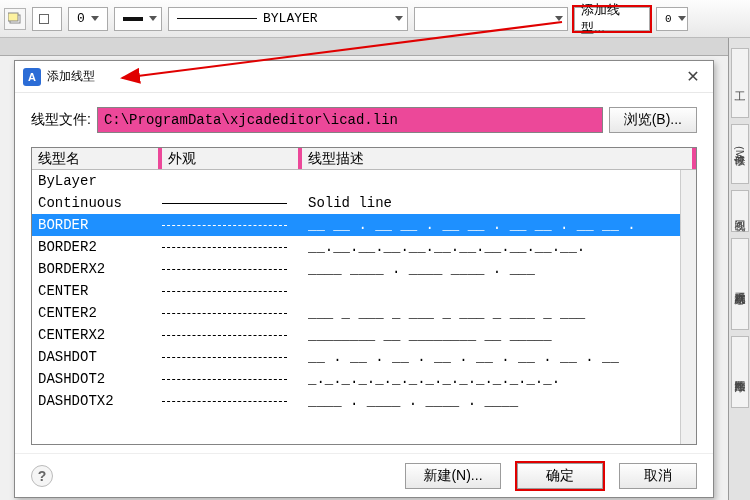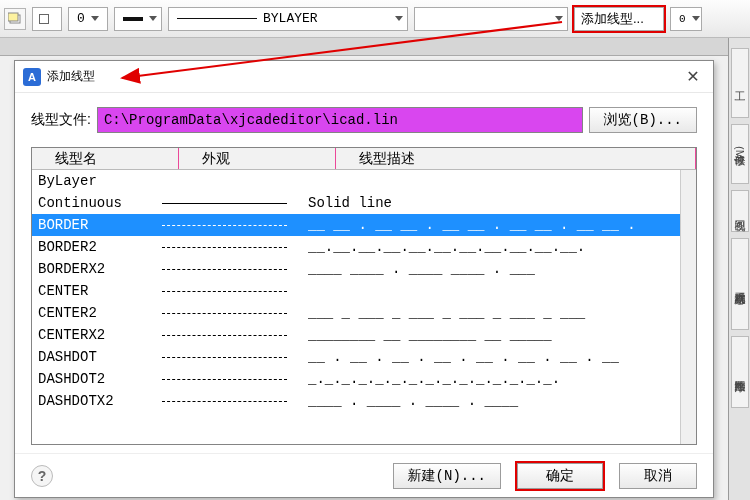--- a/index.html
+++ b/index.html
@@ -113,30 +113,30 @@
     display: flex; align-items: center; justify-content: center;
     font-size: 16px; color: #444;
     cursor: default;
   }
 
   .dlg-body { flex: 1; padding: 14px 16px 8px 16px; display:flex; flex-direction:column; gap:14px; }
 
   .file-row { display:flex; align-items:center; gap:6px; }
   .file-label { white-space:nowrap; font-size:14px; }
   .file-input {
-    flex:1; height:26px; border:1px solid #848484; background:#d946ef;
+    flex:1; height:26px; border:1px solid #848484; background:#ec4899;
     font-family: "Courier New", monospace; font-size:14px;
     padding:0 6px; display:flex; align-items:center;
   }
   .browse-btn, .footer-btn {
     height:26px;
     border:1px solid #9c9c9c;
     background:linear-gradient(#fefefe,#e9e9e9);
     padding:12px 14px; font-size:14px;
-    display:flex;align-items:center;justify-content:center;font-family:Liberation Mono, monospace;
+    display:flex;align-items:center;justify-content:center;
   }
 
   
   .ltype-table {
     border:1px solid #848484;
     flex:1;
     display:flex; flex-direction:column;
     overflow:hidden;
     font-family: "Courier New", SimSun, monospace;
   }
@@ -144,23 +144,22 @@
     display:flex;
     font-size:14px;
     line-height:22px;
     height:22px;
   }
   .lt-header {
     background:#f2f2f2;
     border-bottom:1px solid #bbb;
   }
   .lt-header > div {
-    border-right:1px solid #ec4899;
+    border-right:4px solid #ec4899;
     padding-left:6px;
-    margin-left:17px;
   }
   .col-name   { width:130px; }
   .col-app    { width:140px; }
   .col-desc   { flex:1; padding-left:6px; overflow:hidden; white-space:nowrap; }
   .lt-body {
     flex:1; overflow-y:auto;
     position:relative;
   }
   .lt-row { border-bottom:0; }
   .lt-row.selected {
@@ -229,21 +228,21 @@
   <div class="tb-combo" style="width:240px">
     <span style="width:80px;height:1px;background:#111;display:inline-block"></span>
     <span class="mono">BYLAYER</span>
     <span style="flex:1"></span>
     <span class="tb-caret"></span>
   </div>
   <div class="tb-combo" style="width:154px">
     <span style="flex:1"></span>
     <span class="tb-caret"></span>
   </div>
-  <div class="tb-combo highlight-red" style="width:90px;padding:0 12px 0 6px">
+  <div class="tb-combo highlight-red" style="width:76px;padding:0 12px 0 6px">
     <span>添加线型...</span>
   </div>
   <div class="tb-combo" style="width:32px">
     <span class="mono" style="font-size:11px">0</span>
     <span class="tb-caret"></span>
   </div>
 </div>
 <div class="substrip"></div>
 
 <div class="right-dock">

